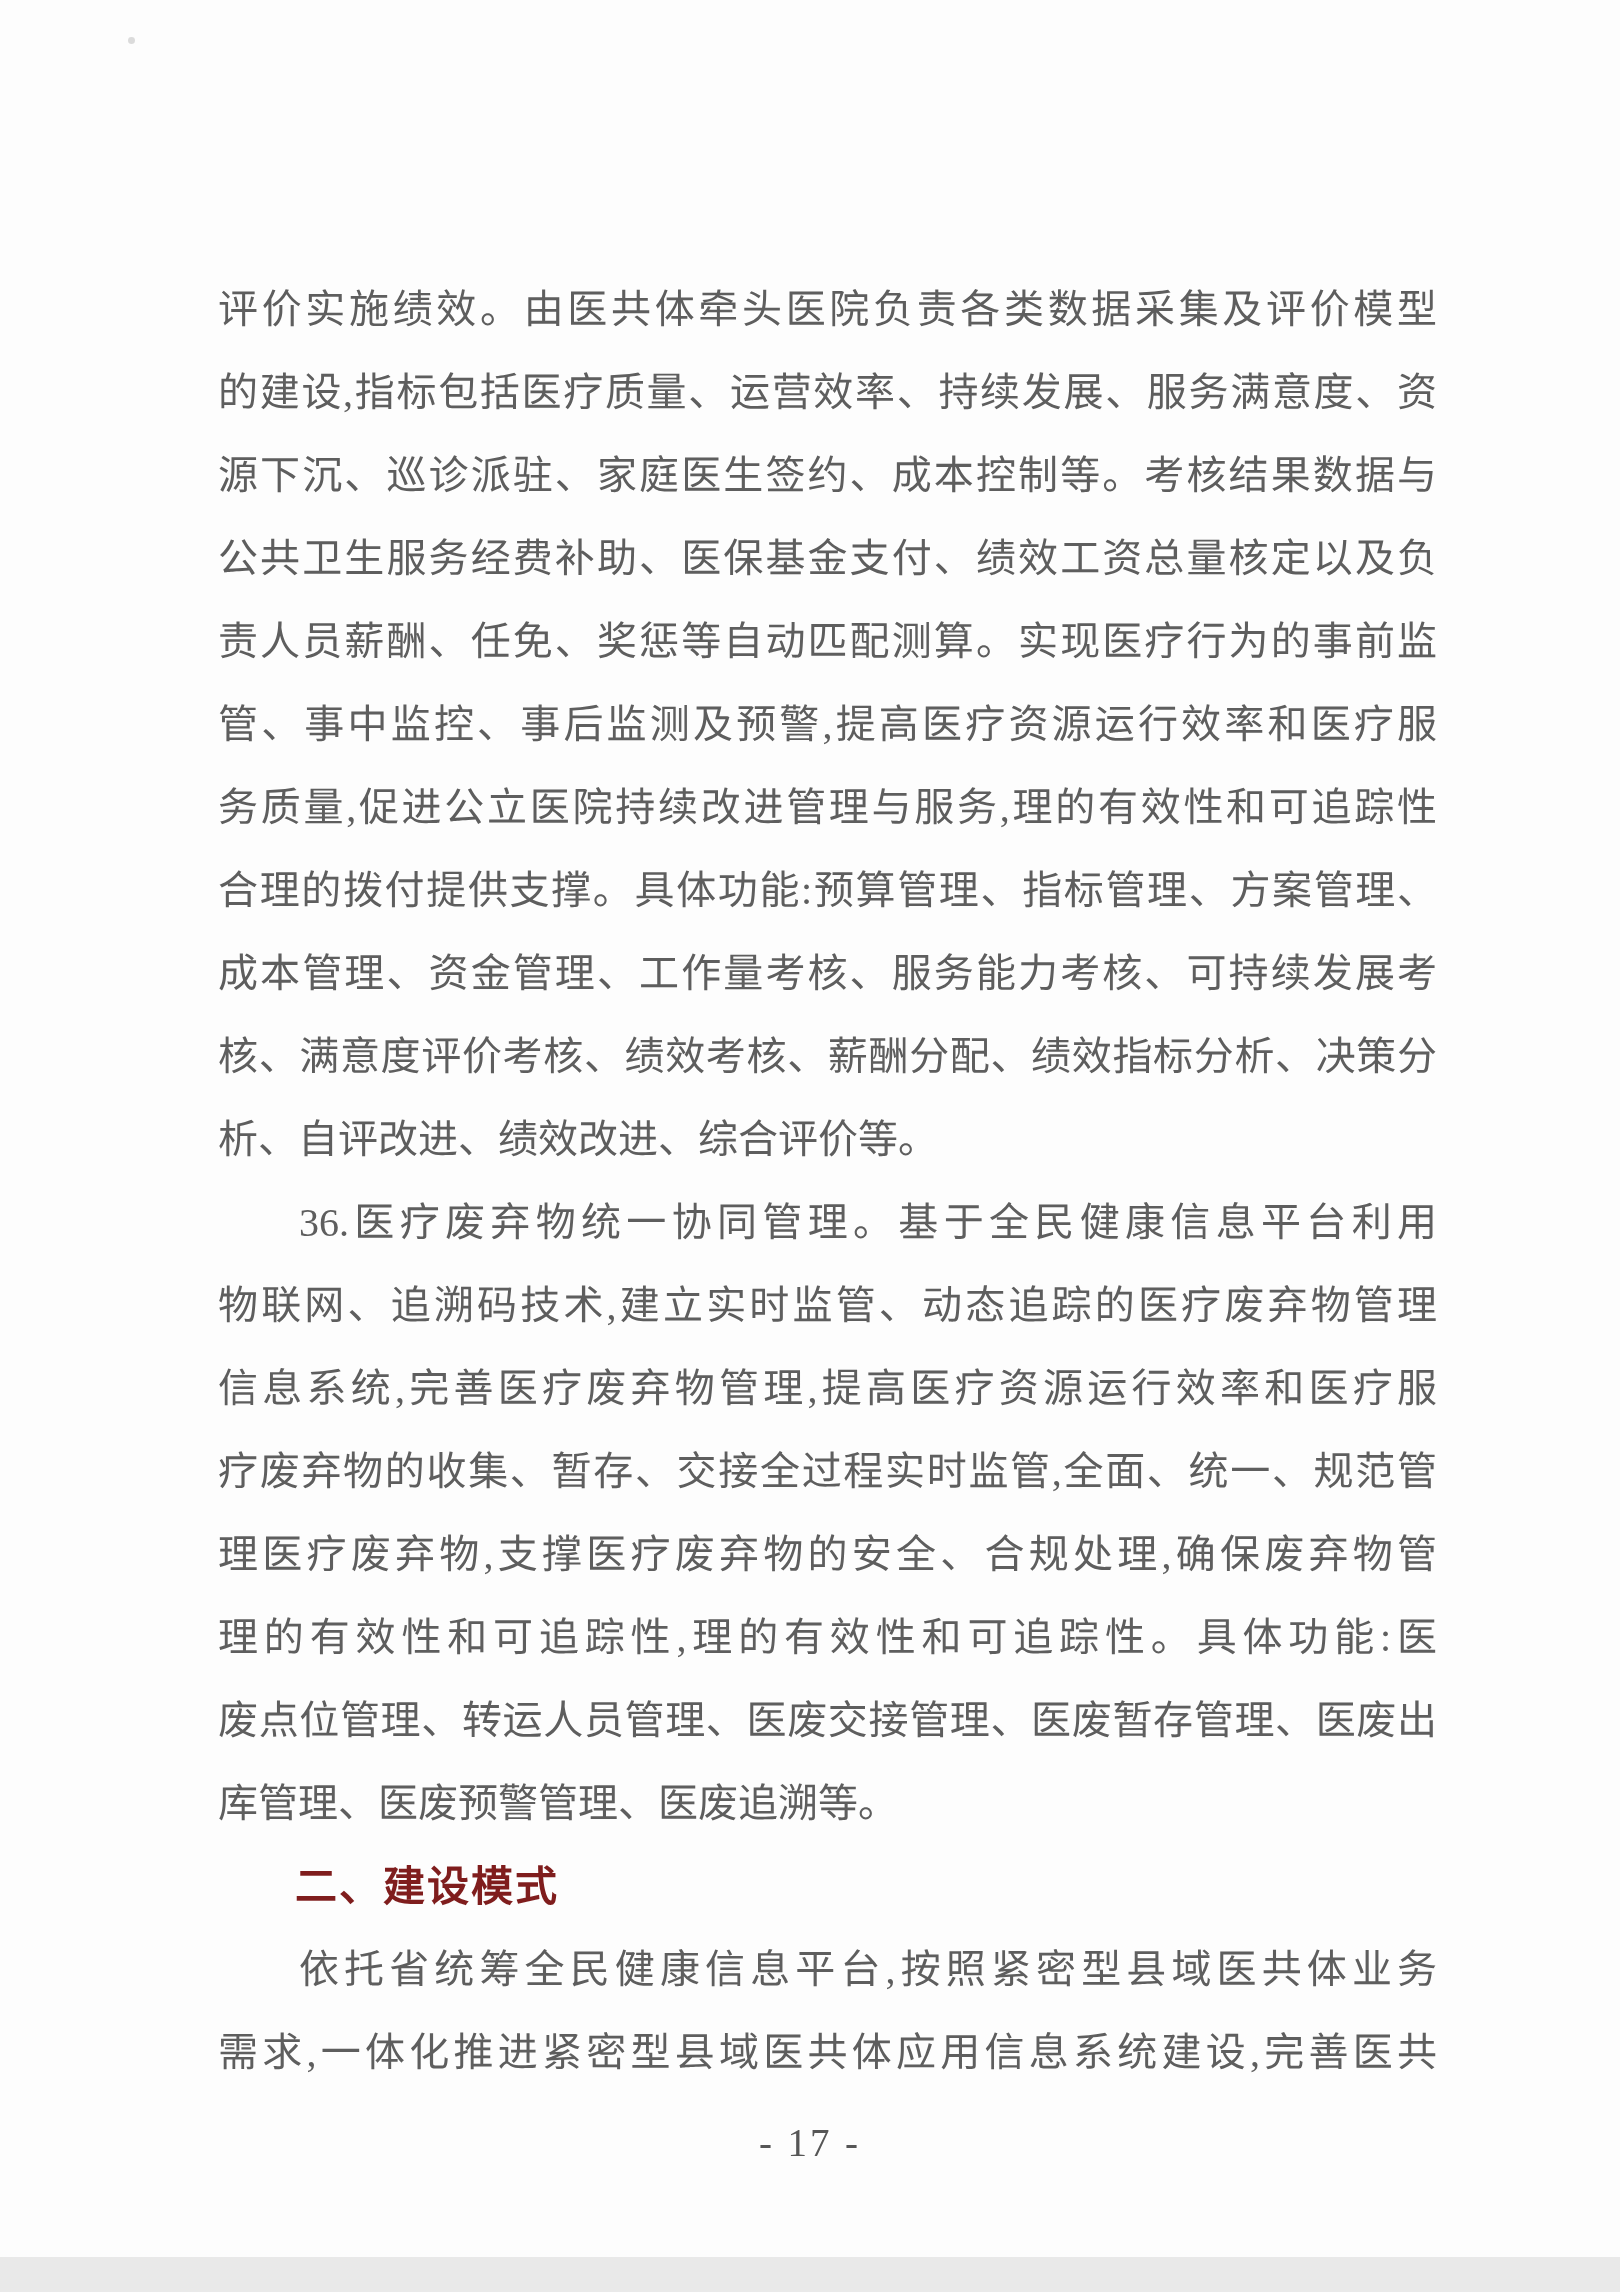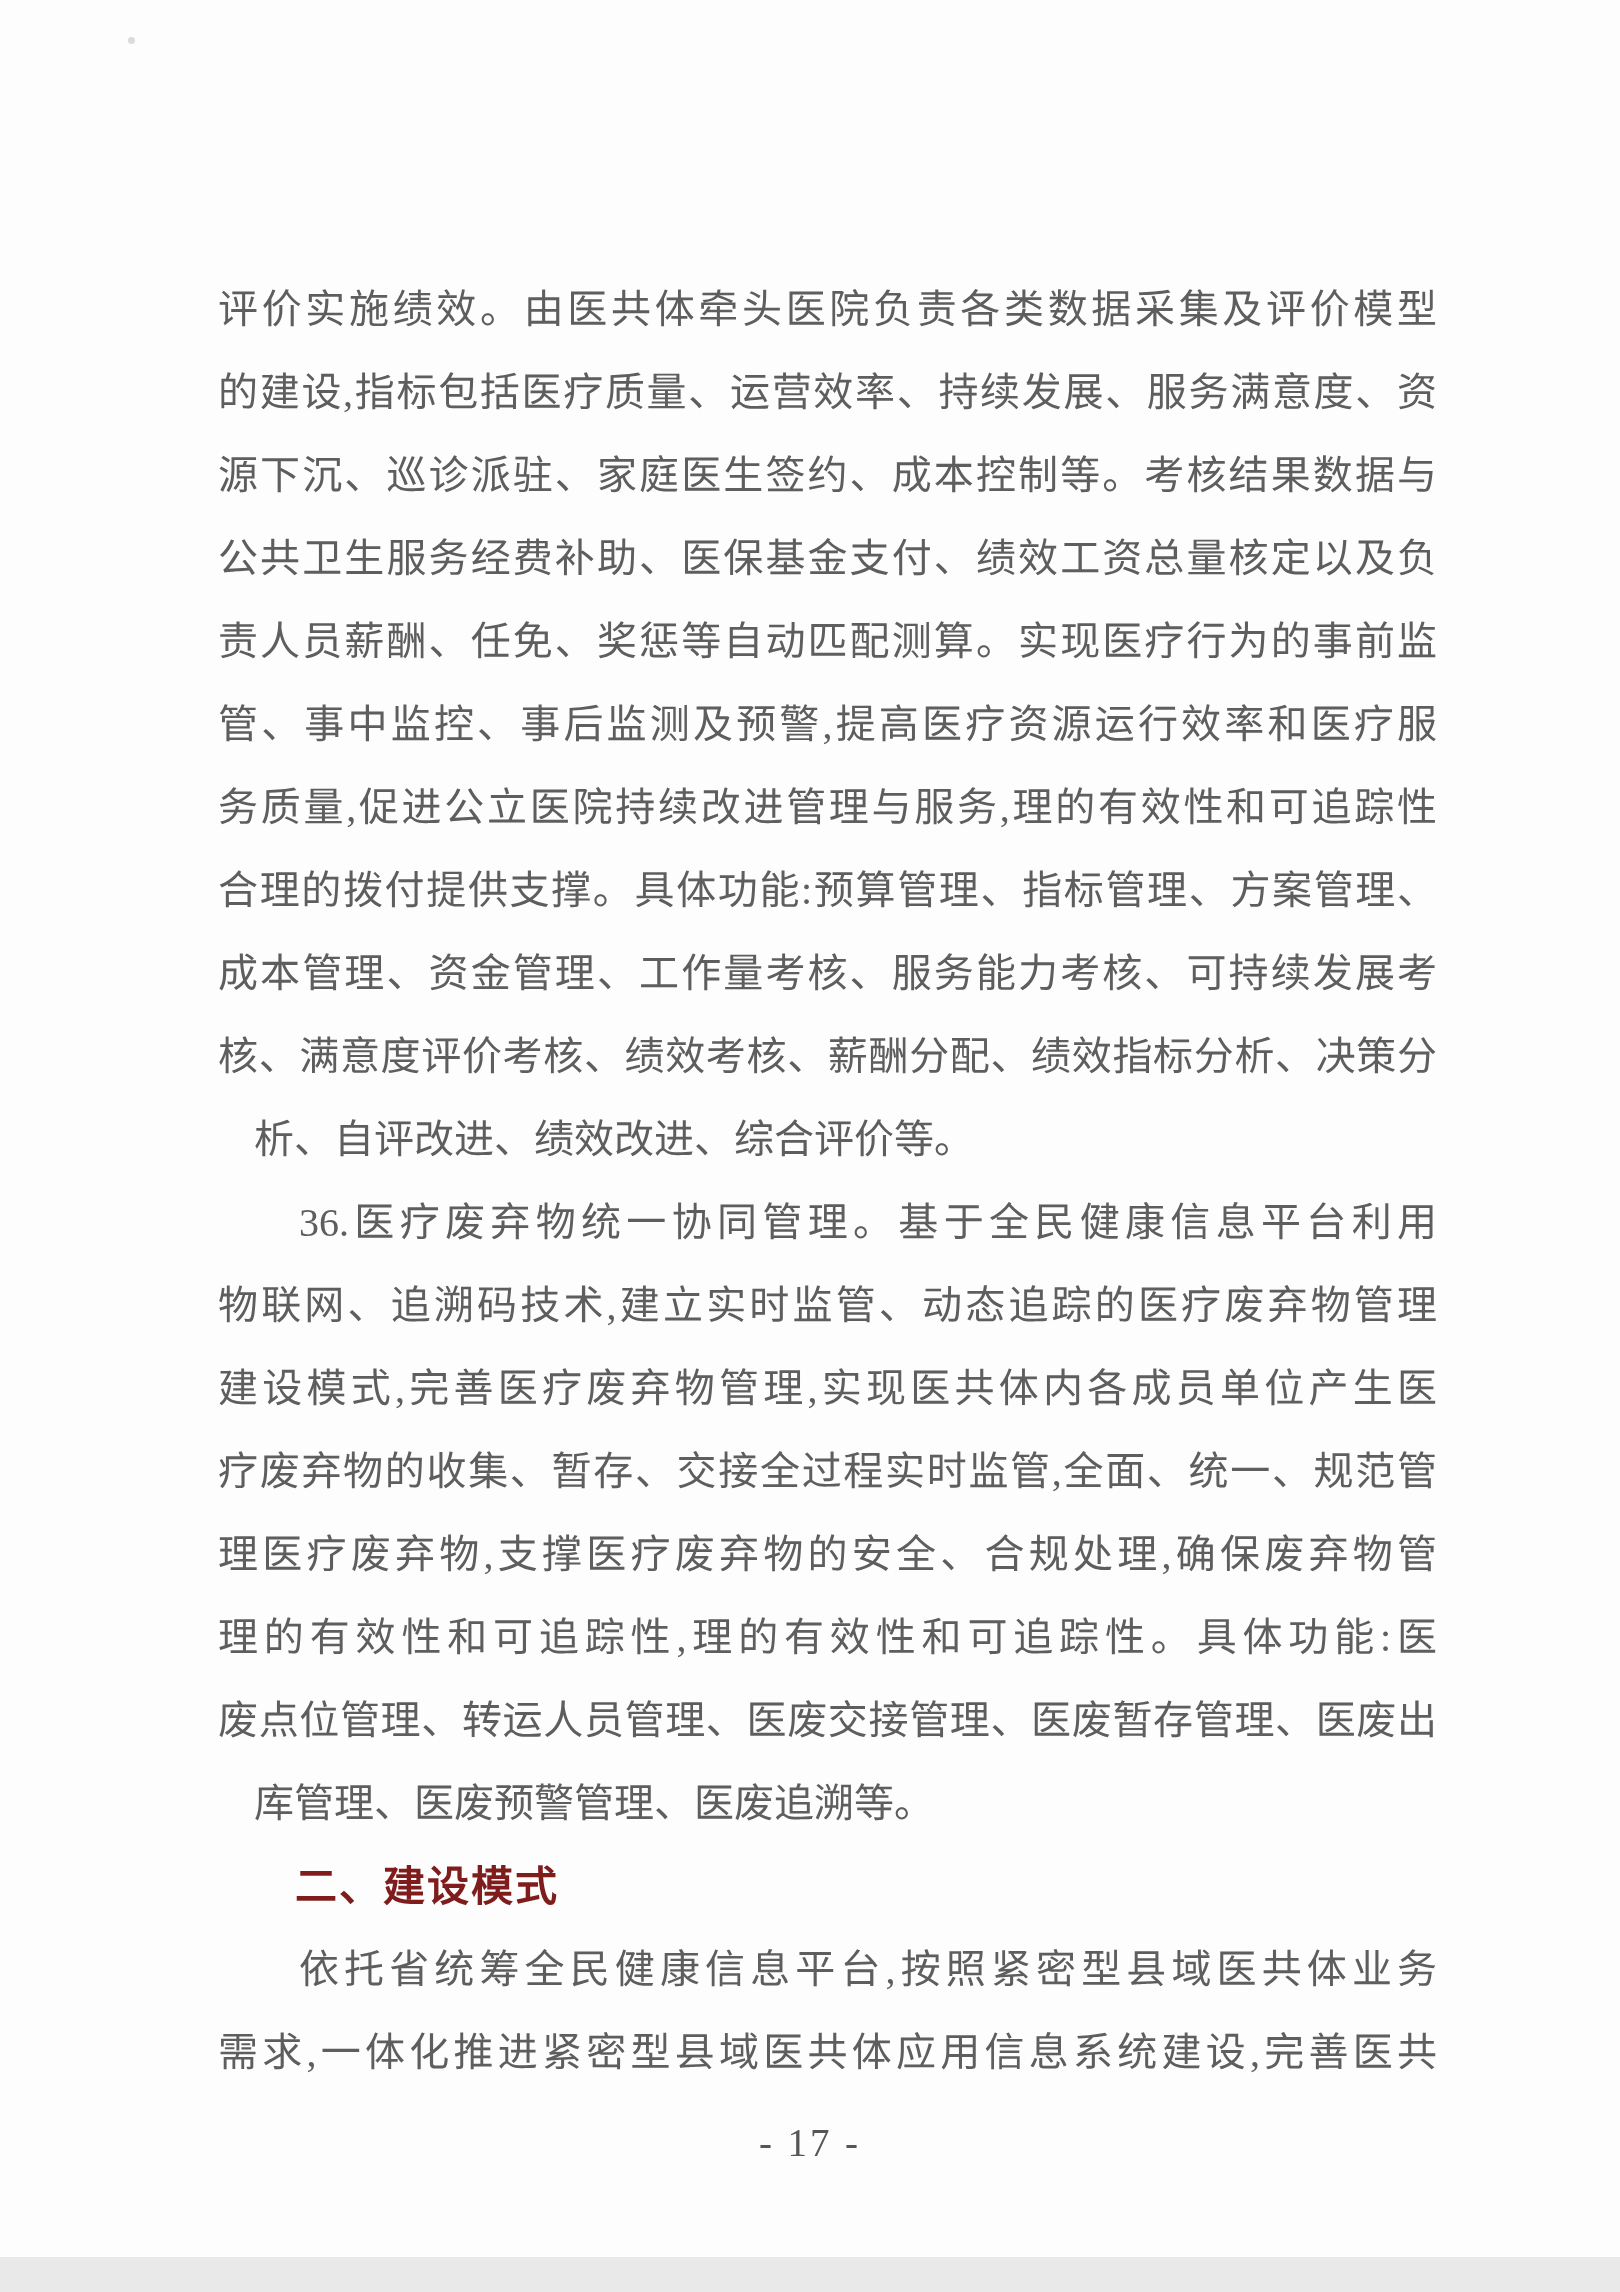--- a/index.html
+++ b/index.html
@@ -28,21 +28,20 @@
   .ln {
     height: 83px;
     line-height: 83px;
     text-align: justify;
     text-align-last: justify;
     text-justify: inter-character;
     overflow: hidden;
   }
   .ln.end {
     text-align-last: left;
-    margin-left: 36px;
   }
   .ind { text-indent: 81px; }
   .hd {
     height: 83px;
     line-height: 83px;
     font-family: "Liberation Sans", "DejaVu Sans", sans-serif;
     font-weight: 700;
     font-size: 42px;
     color: #7f1d1d;
     letter-spacing: 2px;
@@ -73,21 +72,21 @@
     <div class="ln">责人员薪酬、任免、奖惩等自动匹配测算。实现医疗行为的事前监</div>
     <div class="ln">管、事中监控、事后监测及预警,提高医疗资源运行效率和医疗服</div>
     <div class="ln">务质量,促进公立医院持续改进管理与服务,理的有效性和可追踪性</div>
     <div class="ln">合理的拨付提供支撑。具体功能:预算管理、指标管理、方案管理、</div>
     <div class="ln">成本管理、资金管理、工作量考核、服务能力考核、可持续发展考</div>
     <div class="ln">核、满意度评价考核、绩效考核、薪酬分配、绩效指标分析、决策分</div>
     <div class="ln end">析、自评改进、绩效改进、综合评价等。</div>
 
     <div class="ln ind">36.医疗废弃物统一协同管理。基于全民健康信息平台利用</div>
     <div class="ln">物联网、追溯码技术,建立实时监管、动态追踪的医疗废弃物管理</div>
-    <div class="ln">建设模式,完善医疗废弃物管理,实现医共体内各成员单位产生医</div>
+    <div class="ln">信息系统,完善医疗废弃物管理,提高医疗资源运行效率和医疗服</div>
     <div class="ln">疗废弃物的收集、暂存、交接全过程实时监管,全面、统一、规范管</div>
     <div class="ln">理医疗废弃物,支撑医疗废弃物的安全、合规处理,确保废弃物管</div>
     <div class="ln">理的有效性和可追踪性,理的有效性和可追踪性。具体功能:医</div>
     <div class="ln">废点位管理、转运人员管理、医废交接管理、医废暂存管理、医废出</div>
     <div class="ln end">库管理、医废预警管理、医废追溯等。</div>
 
     <div class="hd">二、建设模式</div>
 
     <div class="ln ind">依托省统筹全民健康信息平台,按照紧密型县域医共体业务</div>
     <div class="ln">需求,一体化推进紧密型县域医共体应用信息系统建设,完善医共</div>

